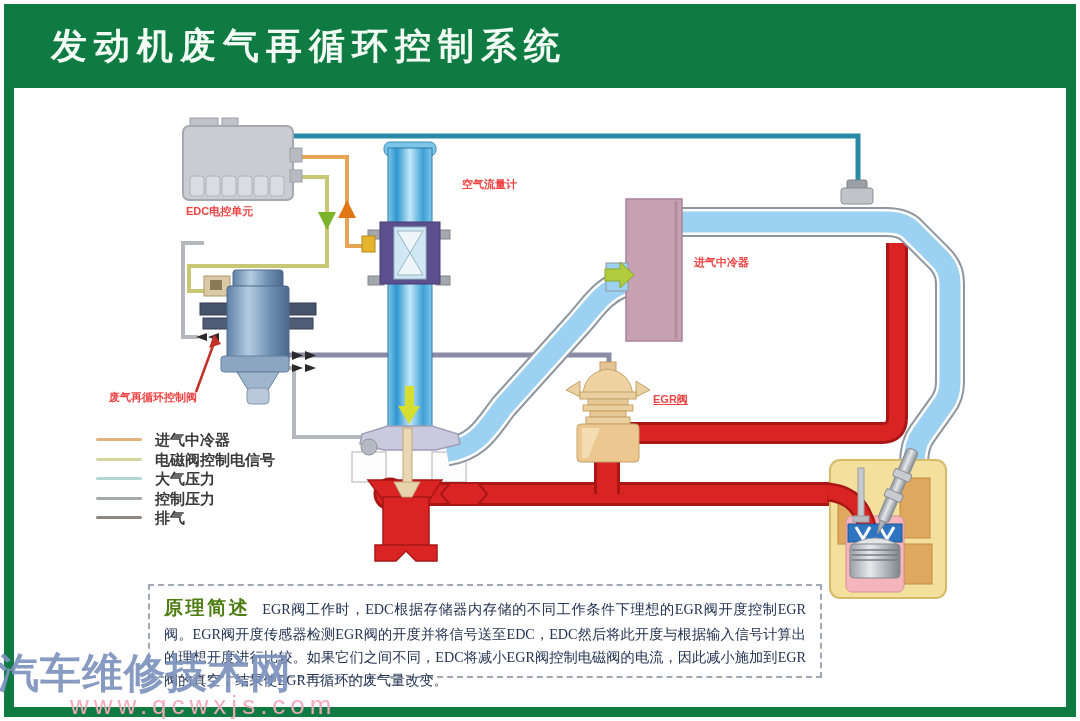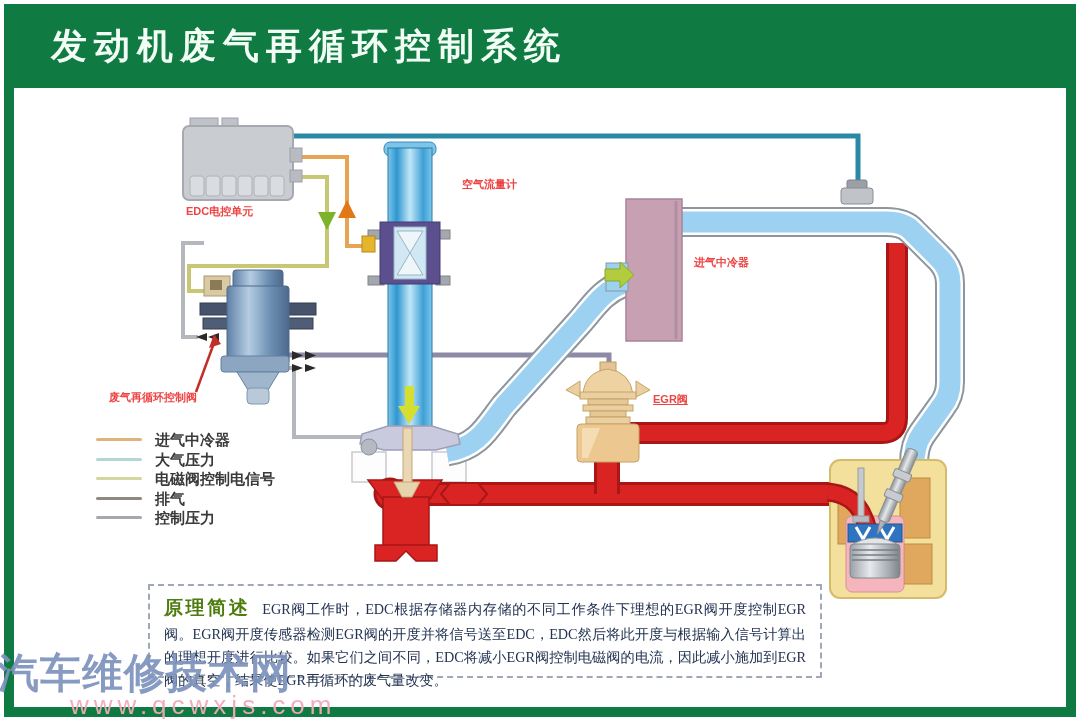--- a/index.html
+++ b/index.html
@@ -252,34 +252,34 @@
 <div class="lbl" style="left:694px;top:255px;">进气中冷器</div>
 <div class="lbl" style="left:653px;top:392px;text-decoration:underline;">EGR阀</div>
 <div class="lbl" style="left:109px;top:390px;">废气再循环控制阀</div>
 
 <div class="legend">
   <div class="legend-row">
     <div class="legend-swatch" style="background-color: rgb(226, 178, 124);"></div>
     <div class="legend-label">进气中冷器</div>
   </div>
   <div class="legend-row">
+    <div class="legend-swatch" style="background-color: rgb(212, 214, 160);"></div>
+    <div class="legend-label">电磁阀控制电信号</div>
+  </div>
+  <div class="legend-row">
     <div class="legend-swatch" style="background-color: rgb(178, 216, 212);"></div>
     <div class="legend-label">大气压力</div>
   </div>
   <div class="legend-row">
-    <div class="legend-swatch" style="background-color: rgb(212, 214, 160);"></div>
-    <div class="legend-label">电磁阀控制电信号</div>
+    <div class="legend-swatch" style="background-color: rgb(166, 168, 174);"></div>
+    <div class="legend-label">控制压力</div>
   </div>
   <div class="legend-row">
     <div class="legend-swatch" style="background-color: rgb(142, 136, 128);"></div>
     <div class="legend-label">排气</div>
-  </div>
-  <div class="legend-row">
-    <div class="legend-swatch" style="background-color: rgb(166, 168, 174);"></div>
-    <div class="legend-label">控制压力</div>
   </div>
 </div>
 
 <div class="principle">
   <span class="principle-title" style="color: #4d7c0f;">原理简述</span><span>EGR阀工作时，EDC根据存储器内存储的不同工作条件下理想的EGR阀开度控制EGR阀。EGR阀开度传感器检测EGR阀的开度并将信号送至EDC，EDC然后将此开度与根据输入信号计算出的理想开度进行比较。如果它们之间不同，EDC将减小EGR阀控制电磁阀的电流，因此减小施加到EGR阀的真空，结果使EGR再循环的废气量改变。</span>
 </div>
 
 <div class="watermark-name" style="color: rgb(125, 147, 189);">汽车维修技术网</div>
 <div class="watermark-url" style="color: rgb(242, 169, 187);">www.qcwxjs.com</div>
 

